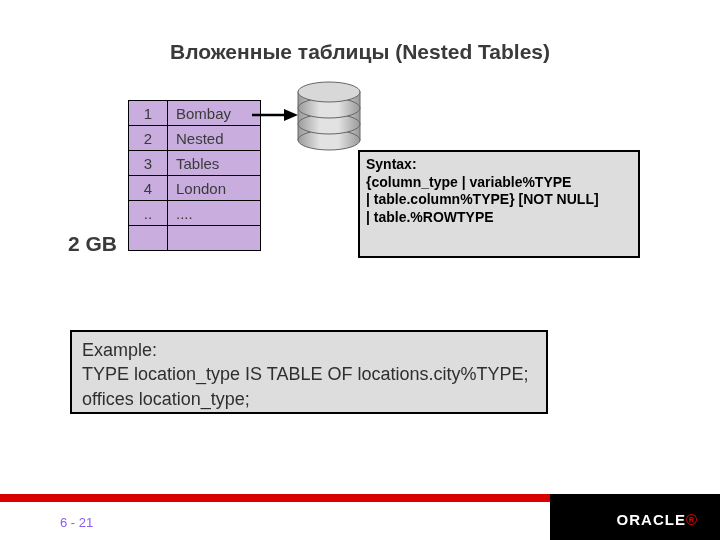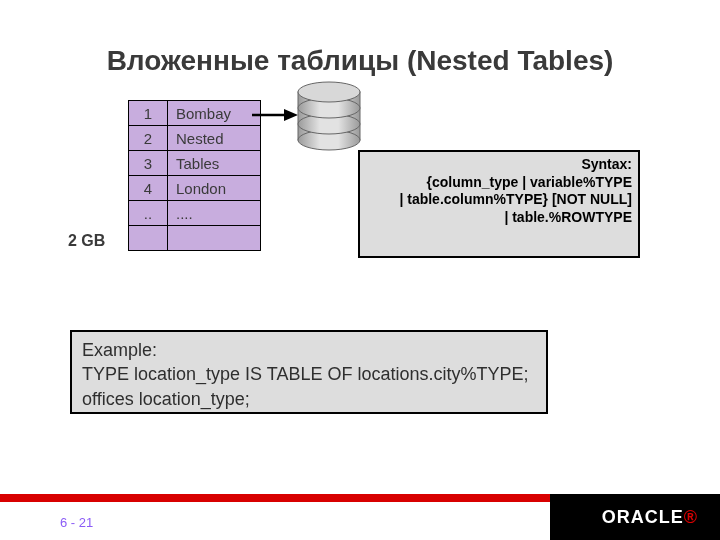--- a/index.html
+++ b/index.html
@@ -11,21 +11,21 @@
     background: #ffffff;
     overflow: hidden;
     position: relative;
   }
   .title {
     position: absolute;
     top: 26px;
     left: 0;
     right: 0;
     text-align: center;
-    font-size: 28px;
+    font-size: 21px;
     font-weight: bold;
     color: #3a3a3a;
   }
 
   
   .ntable {
     position: absolute;
     left: 128px;
     top: 100px;
     border-collapse: collapse;
@@ -42,21 +42,21 @@
     width: 22px;
     text-align: center;
   }
   .ntable td.val {
     width: 76px;
   }
   .size-label {
     position: absolute;
     left: 68px;
     top: 232px;
-    font-size: 16px;
+    font-size: 21px;
     font-weight: bold;
     color: #3a3a3a;
   }
 
   
   .arrow {
     position: absolute;
     left: 252px;
     top: 108px;
   }
@@ -75,21 +75,20 @@
     top: 150px;
     width: 282px;
     height: 108px;
     background: #dddddd;
     border: 2px solid #000;
     box-sizing: border-box;
     padding: 4px 6px;
     font-size: 14px;
     color: #000;
     line-height: 1.25;
-    text-align: right;
   }
   .syntax-box .tn-italic { font-style: italic; font-weight: bold; }
   .syntax-box .tn-bold { font-weight: bold; }
 
   
   .example-box {
     position: absolute;
     left: 70px;
     top: 330px;
     width: 478px;
@@ -124,21 +123,21 @@
     position: absolute;
     left: 60px;
     bottom: 10px;
     font-size: 13px;
     color: #8b5cf6;
   }
   .logo {
     position: absolute;
     right: 22px;
     bottom: 12px;
-    font-size: 18px;
+    font-size: 15px;
     font-weight: bold;
     letter-spacing: 1px;
     color: #fff;
   }
   .logo .red { color: #d80000; }
 </style>
 </head>
 <body>
 
 <h1 class="title">Вложенные таблицы (Nested Tables)</h1>

